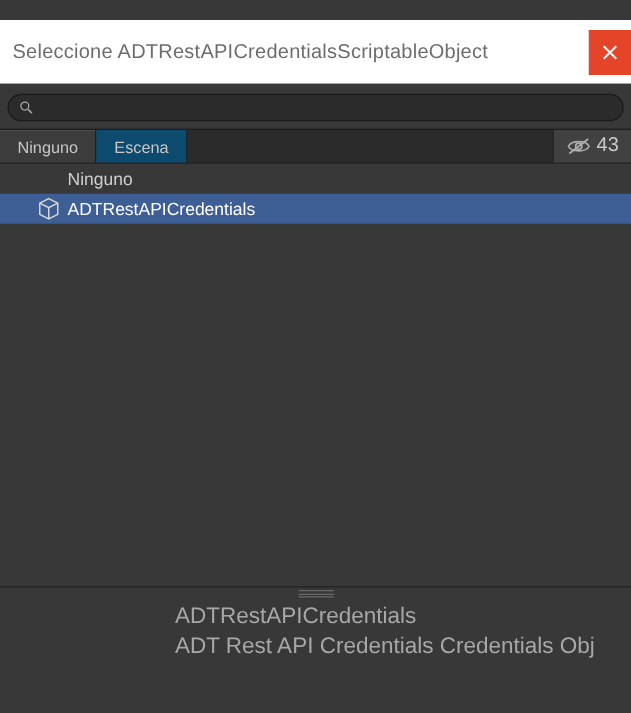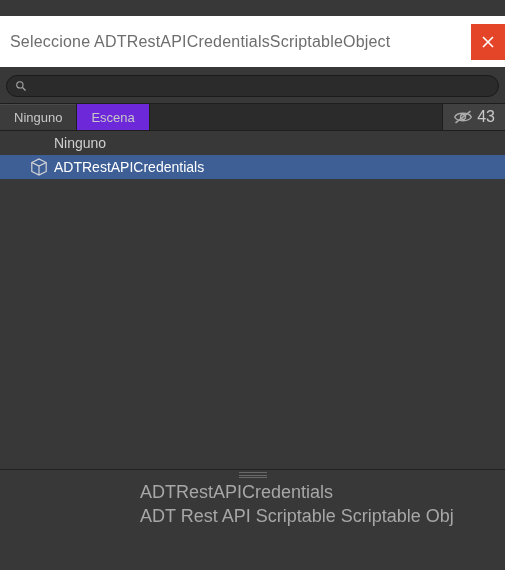--- a/index.html
+++ b/index.html
@@ -74,21 +74,21 @@
     align-items: center;
     font-size: 13px;
     color: #c8c8c8;
     border-right: 1px solid #1e1e1e;
     cursor: pointer;
   }
   .tab.active {
     background: #3c3c3c;
     box-shadow: inset 0 1px 0 #4a4a4a;
   }
-  .tab.inactive { background: #6d28d9; }
+  .tab.inactive { background: #0c4a6e; }
   .tabs-spacer { flex: 1; }
   .hidden-toggle {
     display: flex;
     align-items: center;
     gap: 4px;
     padding: 0 10px;
     background: #414141;
     border-left: 1px solid #1e1e1e;
     cursor: pointer;
     color: #c8c8c8;
@@ -206,14 +206,14 @@
   </div>
 </div>
 
 <div class="detail-panel">
   <div class="grip">
     <span></span>
       <span></span>
       <span></span>
   </div>
   <div class="detail-line">ADTRestAPICredentials</div>
-  <div class="detail-line">ADT Rest API Scriptable Scriptable Obj</div>
+  <div class="detail-line">ADT Rest API Credentials Credentials Obj</div>
 </div>
 
 </body></html>

